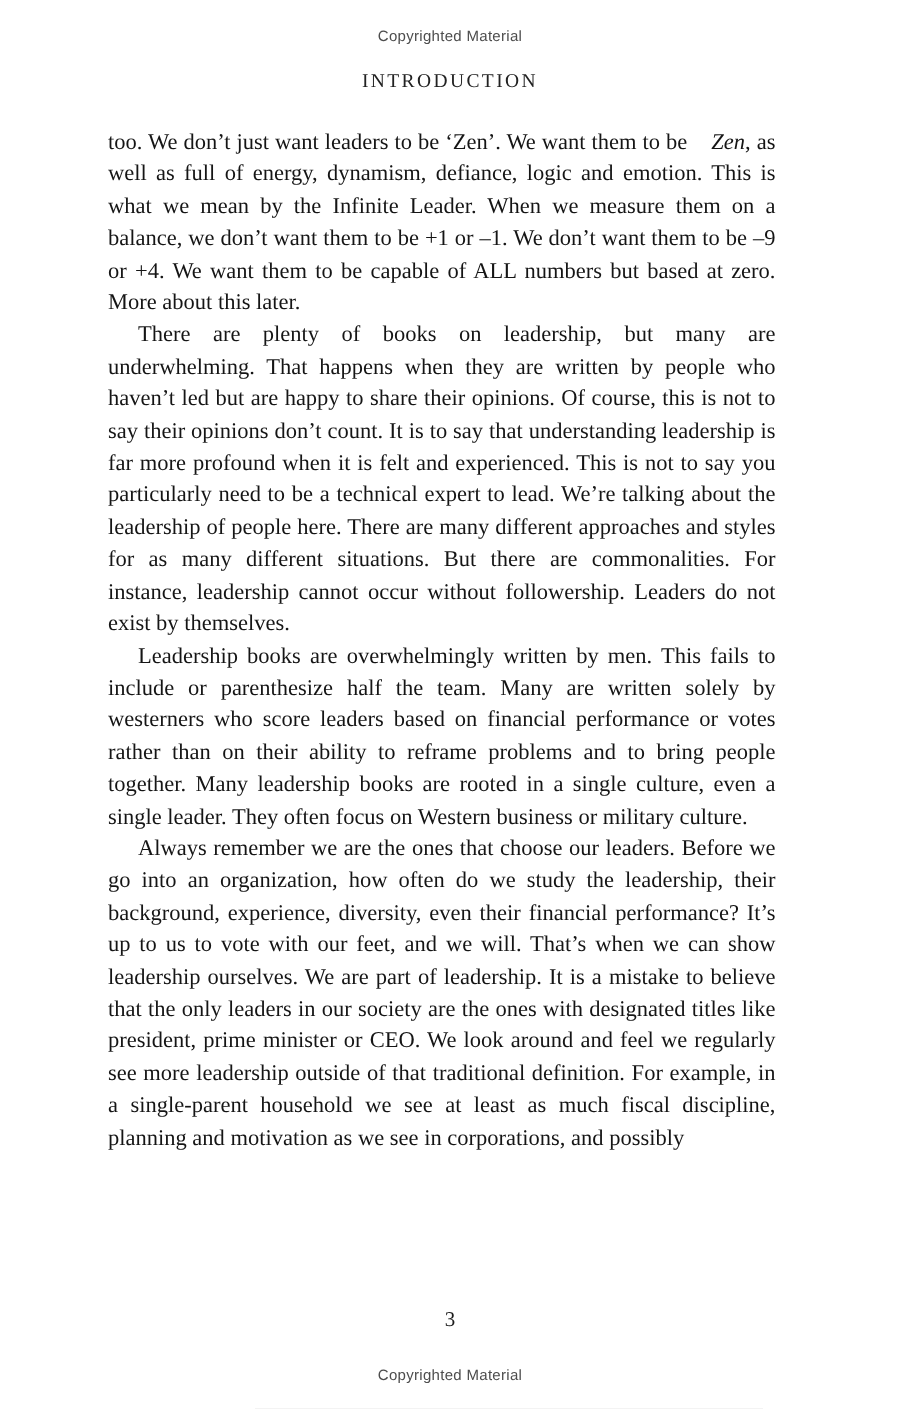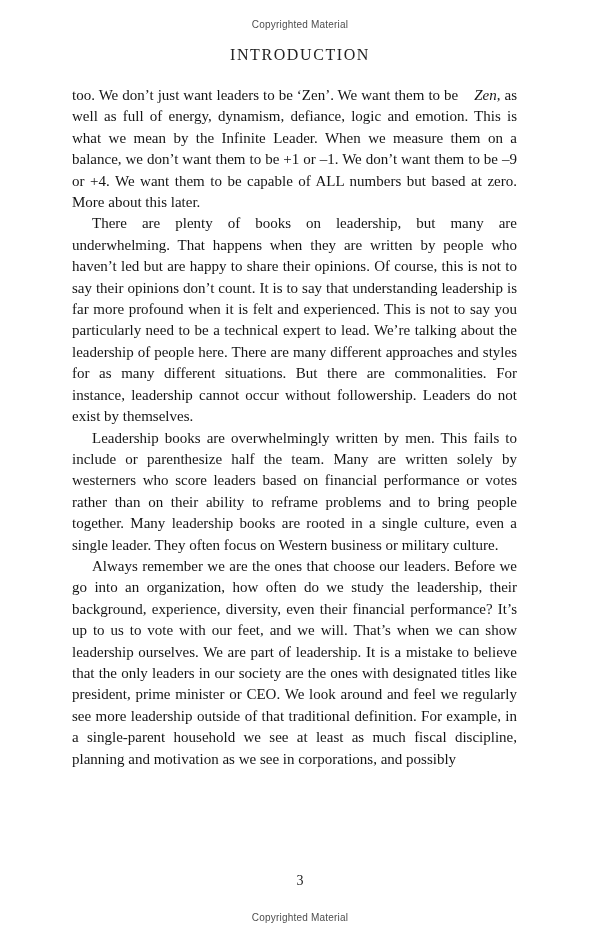--- a/index.html
+++ b/index.html
@@ -34,21 +34,21 @@
     left: 0;
   }
 
   .chapter-header {
     position: absolute;
     top: 46px;
     left: 0;
     width: 100%;
     text-align: center;
     font-family: "Liberation Serif", serif;
-    font-size: 16px;
+    font-size: 13px;
     letter-spacing: 1.6px;
     color: #222222;
     font-weight: 400;
   }
 
   .body-text {
     position: absolute;
     top: 85px;
     left: 72px;
     width: 445px;

